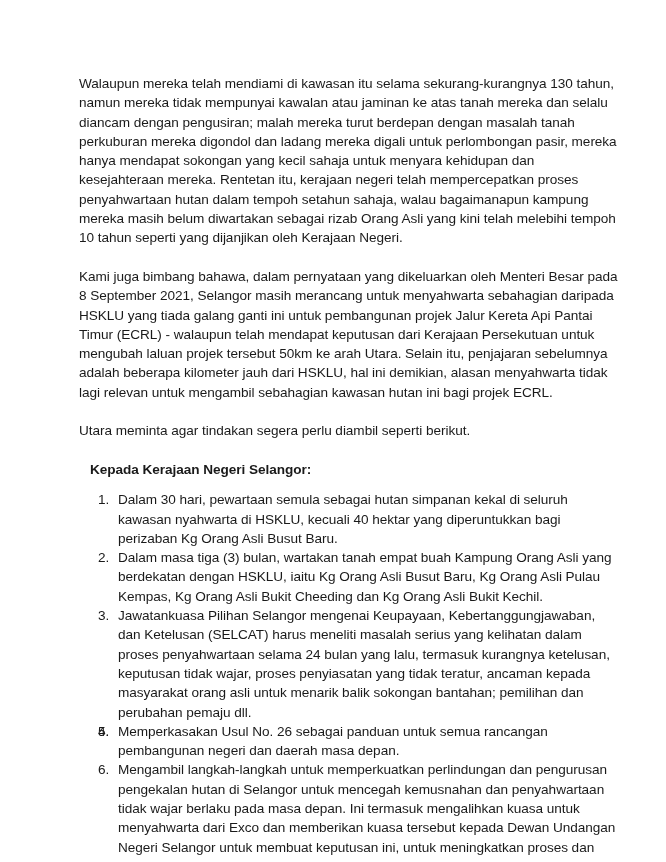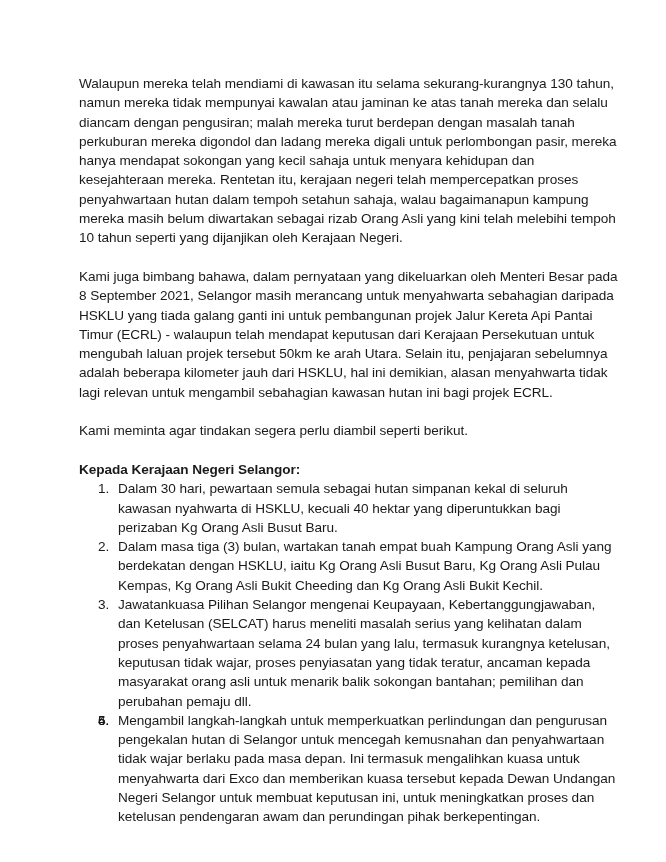--- a/index.html
+++ b/index.html
@@ -22,21 +22,21 @@
       width: 540px;
       font-size: 13.6px;
       line-height: 19.3px;
       letter-spacing: -0.05px;
     }
     .para {
       margin: 0 0 19.3px 0;
     }
     .heading {
       font-weight: bold;
-      margin: 0;
+      margin: 11px;
     }
     ol.list {
       list-style: none;
       margin: 0;
       padding: 0;
     }
     ol.list li {
       position: relative;
       padding-left: 39px;
     }
@@ -45,21 +45,21 @@
       left: 19px;
       top: 0;
     }
   </style>
 </head>
 <body>
 
 <div class="page">
   <p class="para">Walaupun mereka telah mendiami di kawasan itu selama sekurang-kurangnya 130 tahun, namun mereka tidak mempunyai kawalan atau jaminan ke atas tanah mereka dan selalu diancam dengan pengusiran; malah mereka turut berdepan dengan masalah tanah perkuburan mereka digondol dan ladang mereka digali untuk perlombongan pasir, mereka hanya mendapat sokongan yang kecil sahaja untuk menyara kehidupan dan kesejahteraan mereka. Rentetan itu, kerajaan negeri telah mempercepatkan proses penyahwartaan hutan dalam tempoh setahun sahaja, walau bagaimanapun kampung mereka masih belum diwartakan sebagai rizab Orang Asli yang kini telah melebihi tempoh 10 tahun seperti yang dijanjikan oleh Kerajaan Negeri.</p>
   <p class="para">Kami juga bimbang bahawa, dalam pernyataan yang dikeluarkan oleh Menteri Besar pada 8 September 2021, Selangor masih merancang untuk menyahwarta sebahagian daripada HSKLU yang tiada galang ganti ini untuk pembangunan projek Jalur Kereta Api Pantai Timur (ECRL) - walaupun telah mendapat keputusan dari Kerajaan Persekutuan untuk mengubah laluan projek tersebut 50km ke arah Utara. Selain itu, penjajaran sebelumnya adalah beberapa kilometer jauh dari HSKLU, hal ini demikian, alasan menyahwarta tidak lagi relevan untuk mengambil sebahagian kawasan hutan ini bagi projek ECRL.</p>
-  <p class="para">Kami meminta agar tindakan segera perlu diambil seperti berikut.</p>
+  <p class="para">Utara meminta agar tindakan segera perlu diambil seperti berikut.</p>
 
   <p class="heading">Kepada Kerajaan Negeri Selangor:</p>
 
   <ol class="list">
     <li>
       <span class="num">1.</span>
       <span>Dalam 30 hari, pewartaan semula sebagai hutan simpanan kekal di seluruh kawasan nyahwarta di HSKLU, kecuali 40 hektar yang diperuntukkan bagi perizaban Kg Orang Asli Busut Baru.</span>
     </li>
     <li>
       <span class="num">2.</span>
@@ -67,20 +67,21 @@
     </li>
     <li>
       <span class="num">3.</span>
       <span>Jawatankuasa Pilihan Selangor mengenai Keupayaan, Kebertanggungjawaban, dan Ketelusan (SELCAT) harus meneliti masalah serius yang kelihatan dalam proses penyahwartaan selama 24 bulan yang lalu, termasuk kurangnya ketelusan, keputusan tidak wajar, proses penyiasatan yang tidak teratur, ancaman kepada masyarakat orang asli untuk menarik balik sokongan bantahan; pemilihan dan perubahan pemaju dll.</span>
     </li>
     <li>
       <span class="num">4.</span>
     </li>
     <li>
       <span class="num">5.</span>
+      <span>Memperkasakan Usul No. 26 sebagai panduan untuk semua rancangan pembangunan negeri dan daerah masa depan.</span>
     </li>
     <li>
       <span class="num">6.</span>
       <span>Mengambil langkah-langkah untuk memperkuatkan perlindungan dan pengurusan pengekalan hutan di Selangor untuk mencegah kemusnahan dan penyahwartaan tidak wajar berlaku pada masa depan. Ini termasuk mengalihkan kuasa untuk menyahwarta dari Exco dan memberikan kuasa tersebut kepada Dewan Undangan Negeri Selangor untuk membuat keputusan ini, untuk meningkatkan proses dan ketelusan pendengaran awam dan perundingan pihak berkepentingan.</span>
     </li>
 
   </ol>
 </div>
 
 </body></html>

